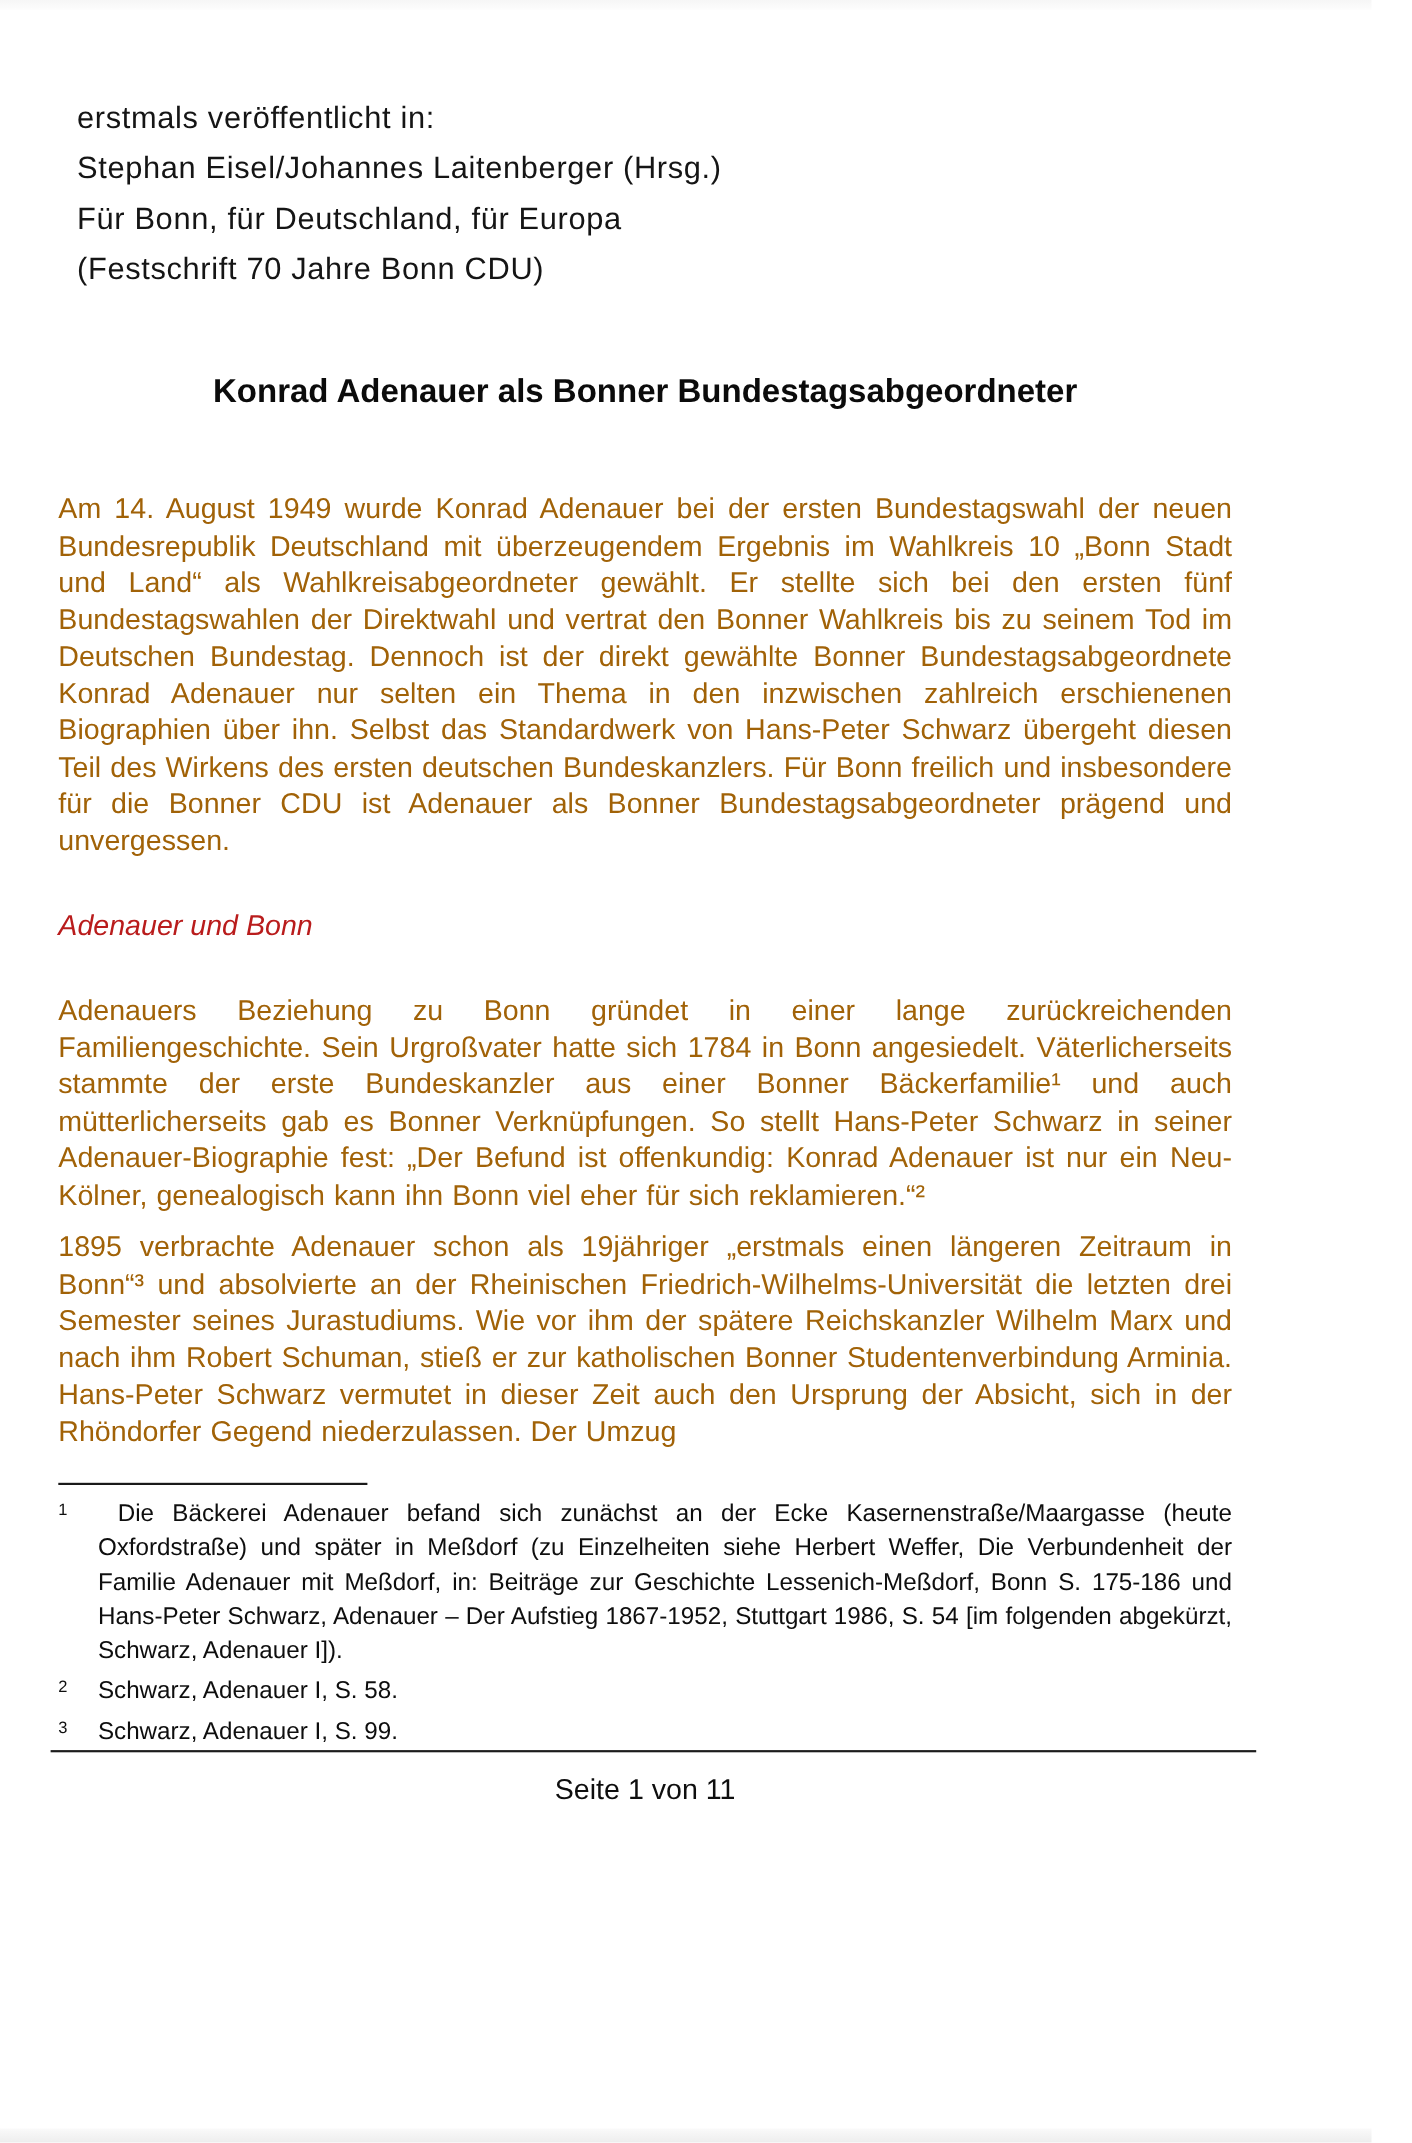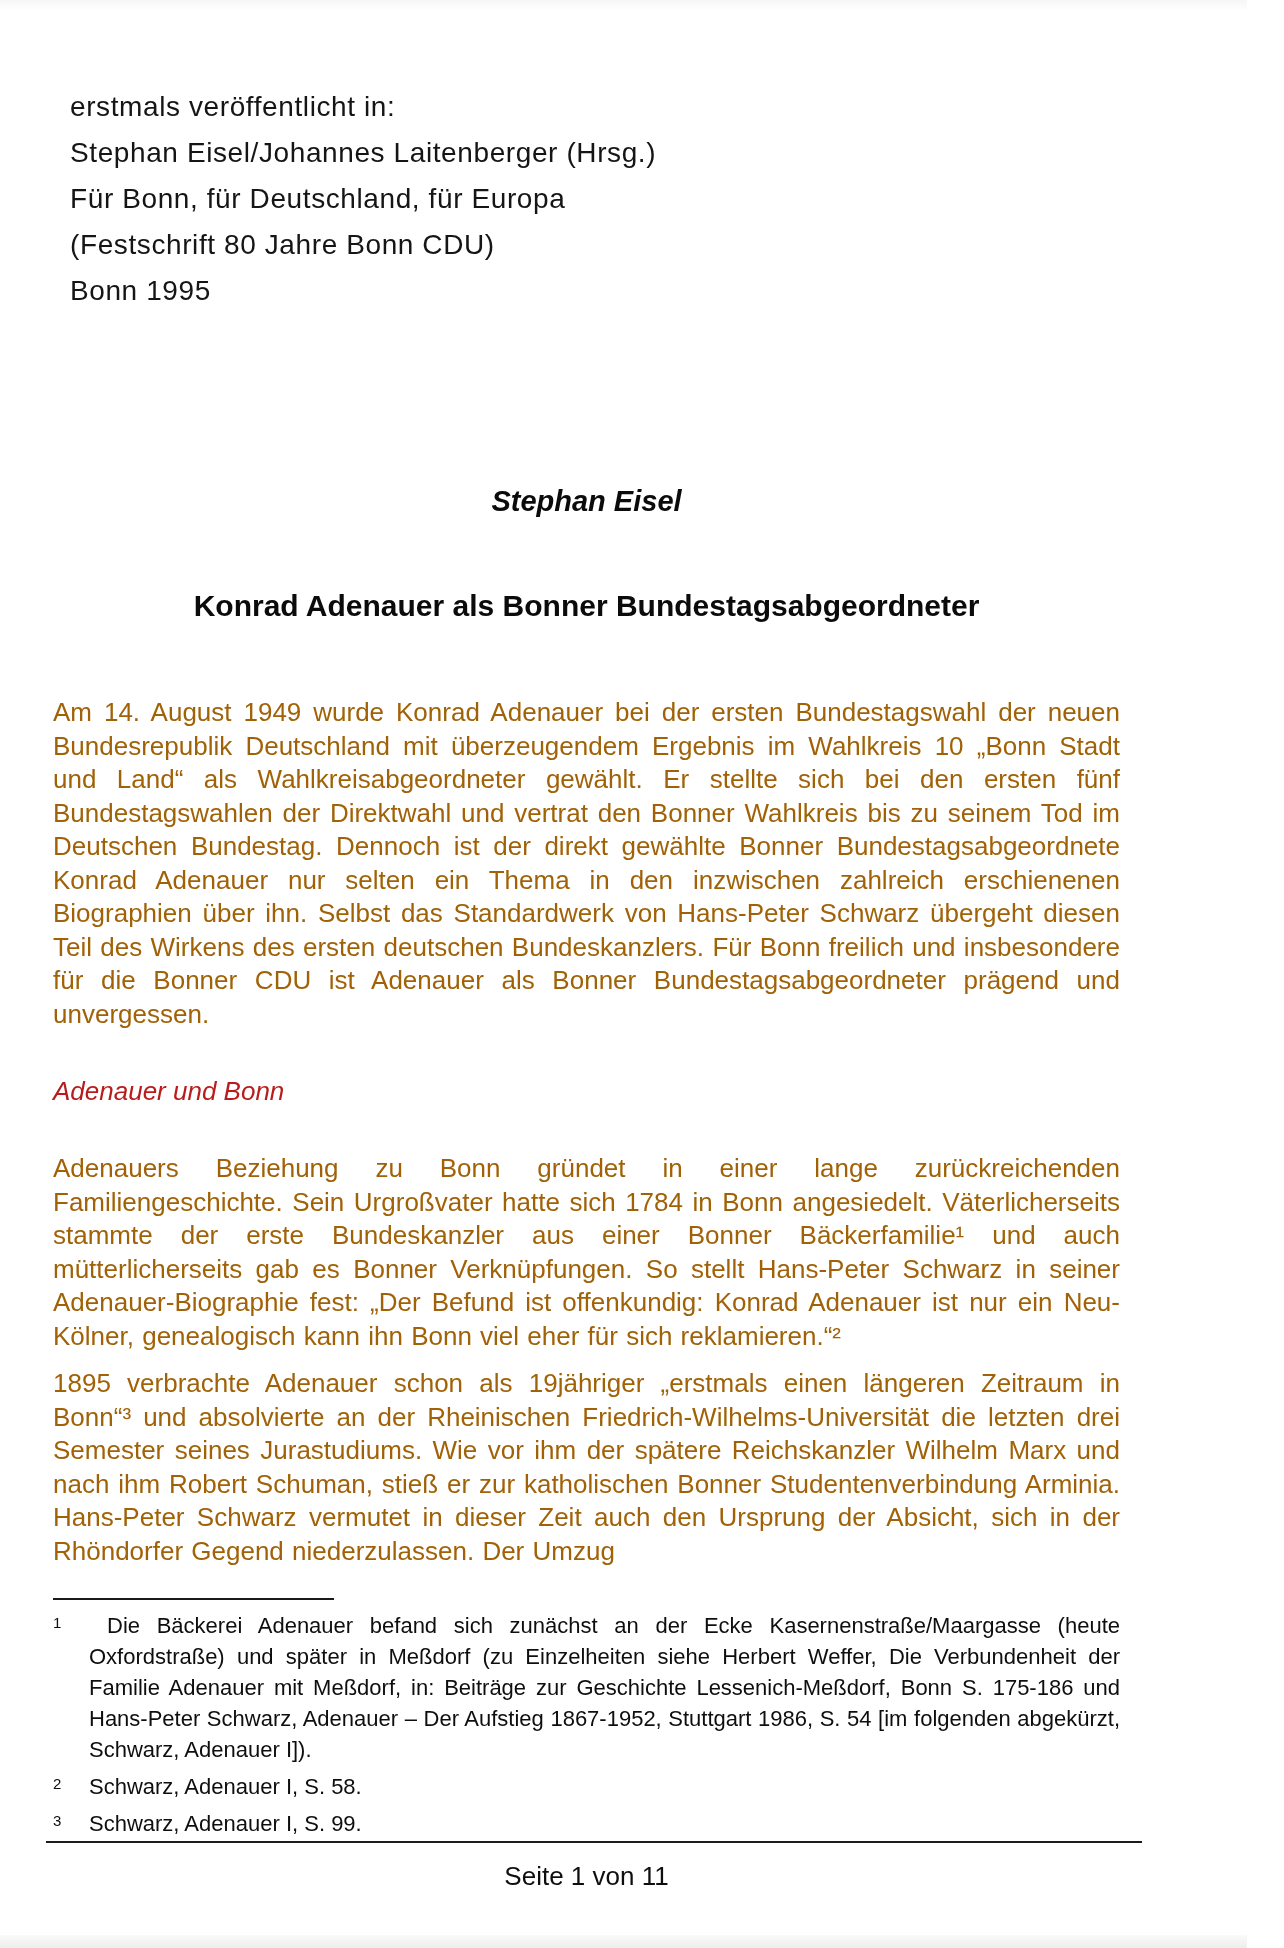--- a/index.html
+++ b/index.html
@@ -123,25 +123,23 @@
 
 <div class="page">
   <div class="top-strip"></div>
 
   <div class="content">
 
     <div class="pub-note">
       <div>erstmals veröffentlicht in:</div>
       <div>Stephan Eisel/Johannes Laitenberger (Hrsg.)</div>
       <div>Für Bonn, für Deutschland, für Europa</div>
-      <div>(Festschrift 80 Jahre Bonn CDU)</div>
-      <div>Bonn 1995</div>
+      <div>(Festschrift 70 Jahre Bonn CDU)</div>
     </div>
 
-    <div class="author">Stephan Eisel</div>
 
     <h1 class="title">Konrad Adenauer als Bonner Bundestagsabgeordneter</h1>
 
     <p class="body-par p1">Am 14. August 1949 wurde Konrad Adenauer bei der ersten Bundestagswahl der neuen Bundesrepublik Deutschland mit überzeugendem Ergebnis im Wahlkreis 10 „Bonn Stadt und Land“ als Wahlkreisabgeordneter gewählt. Er stellte sich bei den ersten fünf Bundestagswahlen der Direktwahl und vertrat den Bonner Wahlkreis bis zu seinem Tod im Deutschen Bundestag. Dennoch ist der direkt gewählte Bonner Bundestagsabgeordnete Konrad Adenauer nur selten ein Thema in den inzwischen zahlreich erschienenen Biographien über ihn. Selbst das Standardwerk von Hans-Peter Schwarz übergeht diesen Teil des Wirkens des ersten deutschen Bundeskanzlers. Für Bonn freilich und insbesondere für die Bonner CDU ist Adenauer als Bonner Bundestagsabgeordneter prägend und unvergessen.</p>
 
     <h2 class="section-heading">Adenauer und Bonn</h2>
 
     <p class="body-par p2">Adenauers Beziehung zu Bonn gründet in einer lange zurückreichenden Familiengeschichte. Sein Urgroßvater hatte sich 1784 in Bonn angesiedelt. Väterlicherseits stammte der erste Bundeskanzler aus einer Bonner Bäckerfamilie¹ und auch mütterlicherseits gab es Bonner Verknüpfungen. So stellt Hans-Peter Schwarz in seiner Adenauer-Biographie fest: „Der Befund ist offenkundig: Konrad Adenauer ist nur ein Neu-Kölner, genealogisch kann ihn Bonn viel eher für sich reklamieren.“²</p>
 
     <p class="body-par p3">1895 verbrachte Adenauer schon als 19jähriger „erstmals einen längeren Zeitraum in Bonn“³ und absolvierte an der Rheinischen Friedrich-Wilhelms-Universität die letzten drei Semester seines Jurastudiums. Wie vor ihm der spätere Reichskanzler Wilhelm Marx und nach ihm Robert Schuman, stieß er zur katholischen Bonner Studentenverbindung Arminia. Hans-Peter Schwarz vermutet in dieser Zeit auch den Ursprung der Absicht, sich in der Rhöndorfer Gegend niederzulassen. Der Umzug</p>

